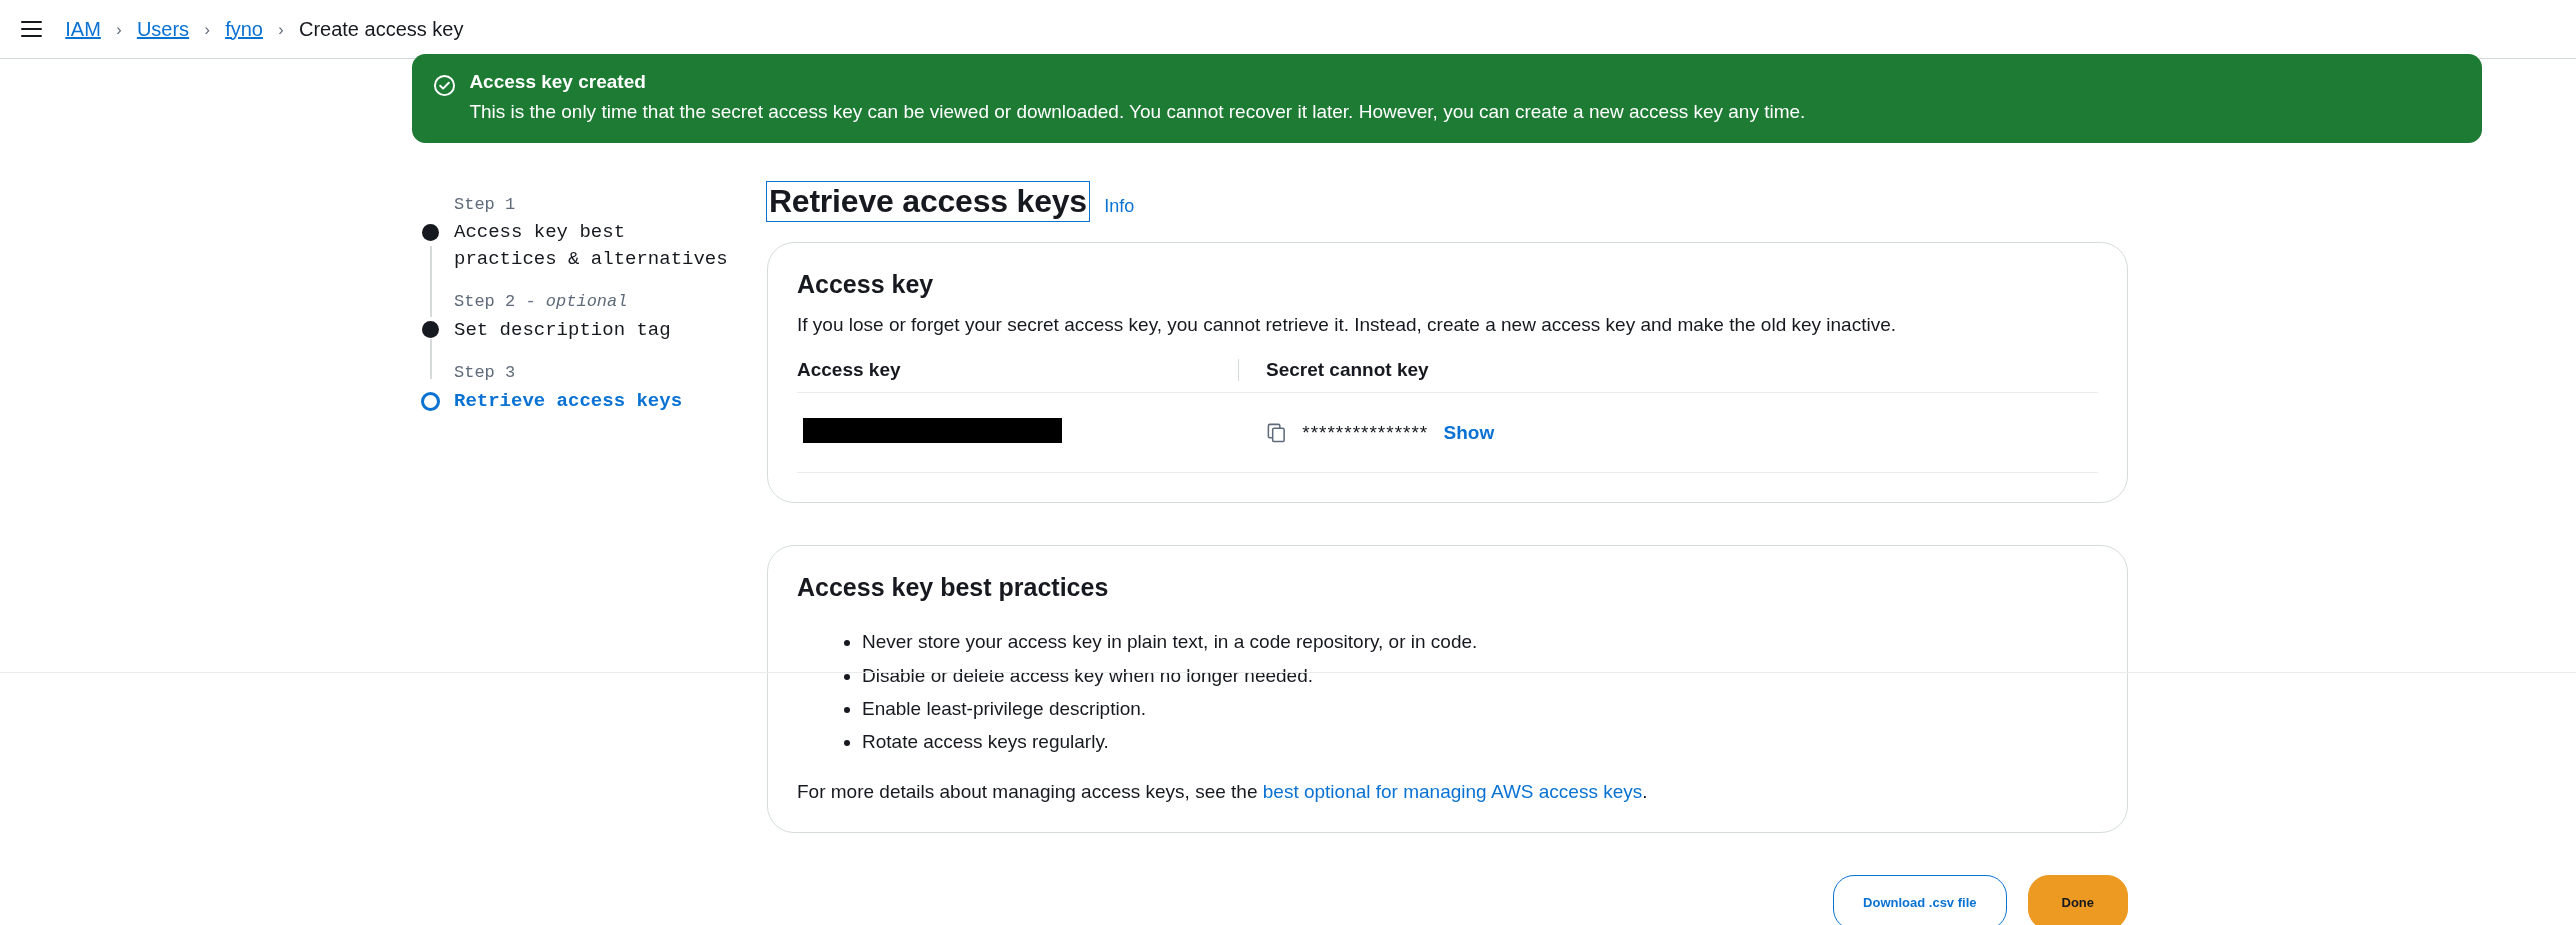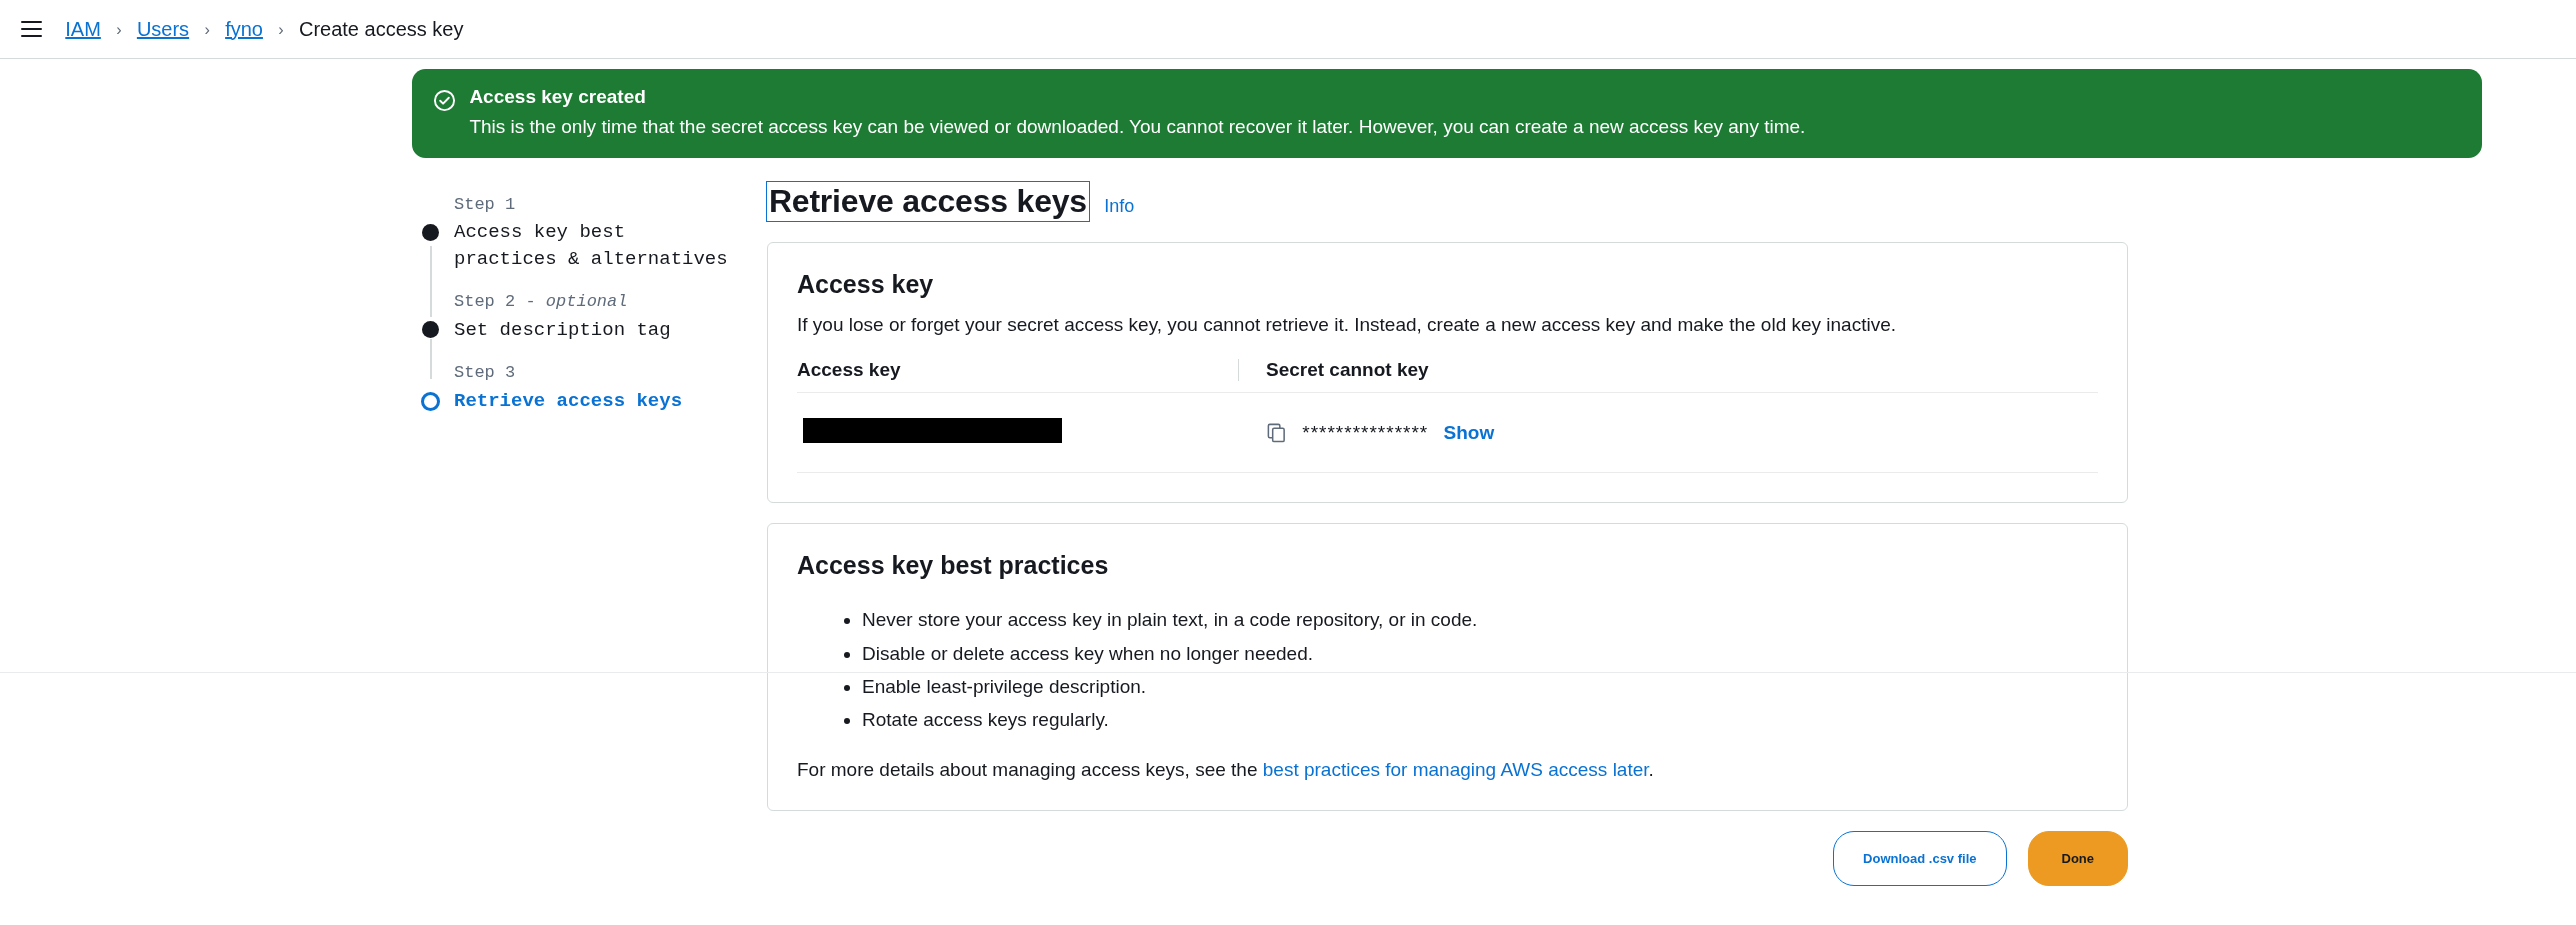--- a/index.html
+++ b/index.html
@@ -68,21 +68,21 @@
   .crumb-sep {
     color: #5f6b7a;
     margin: 0 15.3px;
     font-size: 16.3px;
   }
 
   
   .flash {
     position: absolute;
     left: 412px;
-    top: 69px;
+    top: 54px;
     width: 2070px;
     background: #1d7b34;
     border-radius: 13.4px;
     color: #ffffff;
     display: flex;
     padding: 17px 21px 19px 21px;
     gap: 13.4px;
   }
   .flash-icon {
     flex: 0 0 auto;
@@ -178,24 +178,24 @@
   .info-link {
     color: #0972d3;
     font-size: 18px;
     text-decoration: none;
     cursor: pointer;
     padding-bottom: 3.8px;
   }
 
   .card {
     border: 1px solid #d5dbdb;
-    border-radius: 6px;
+    border-radius: 27px;
     background: #ffffff;
     padding: 27px 29px 29px 29px;
-    margin-bottom: 20px;
+    margin-bottom: 42px;
   }
   .card-title {
     font-size: 25px;
     font-weight: bold;
     margin: 0 0 13.4px 0;
     color: #16191f;
   }
   .card-desc {
     font-size: 19px;
     color: #16191f;
@@ -413,21 +413,21 @@
 
       <div class="card">
         <div class="card-title">Access key best practices</div>
         <ul class="bp-list">
           <li>Never store your access key in plain text, in a code repository, or in code.</li>
           <li>Disable or delete access key when no longer needed.</li>
           <li>Enable least-privilege description.</li>
           <li>Rotate access keys regularly.</li>
         </ul>
         <div class="bp-footer">
-          <span>For more details about managing access keys, see the </span><a>best practices for managing AWS access later</a><span>.</span>
+          <span>For more details about managing access keys, see the </span><a>best optional for managing AWS access keys</a><span>.</span>
         </div>
       </div>
 
       <div class="footer-actions">
         <button class="btn btn-secondary">Download .csv file</button>
         <button class="btn btn-primary">Done</button>
       </div>
 
     </div>
   </div>

